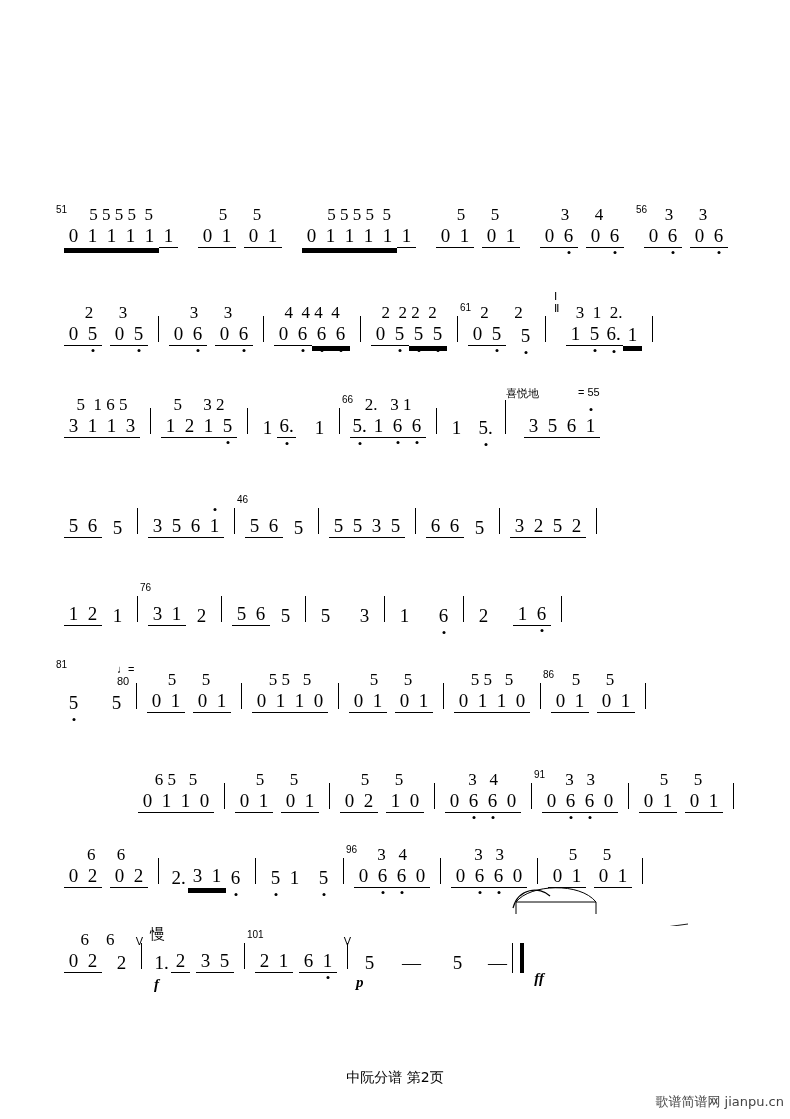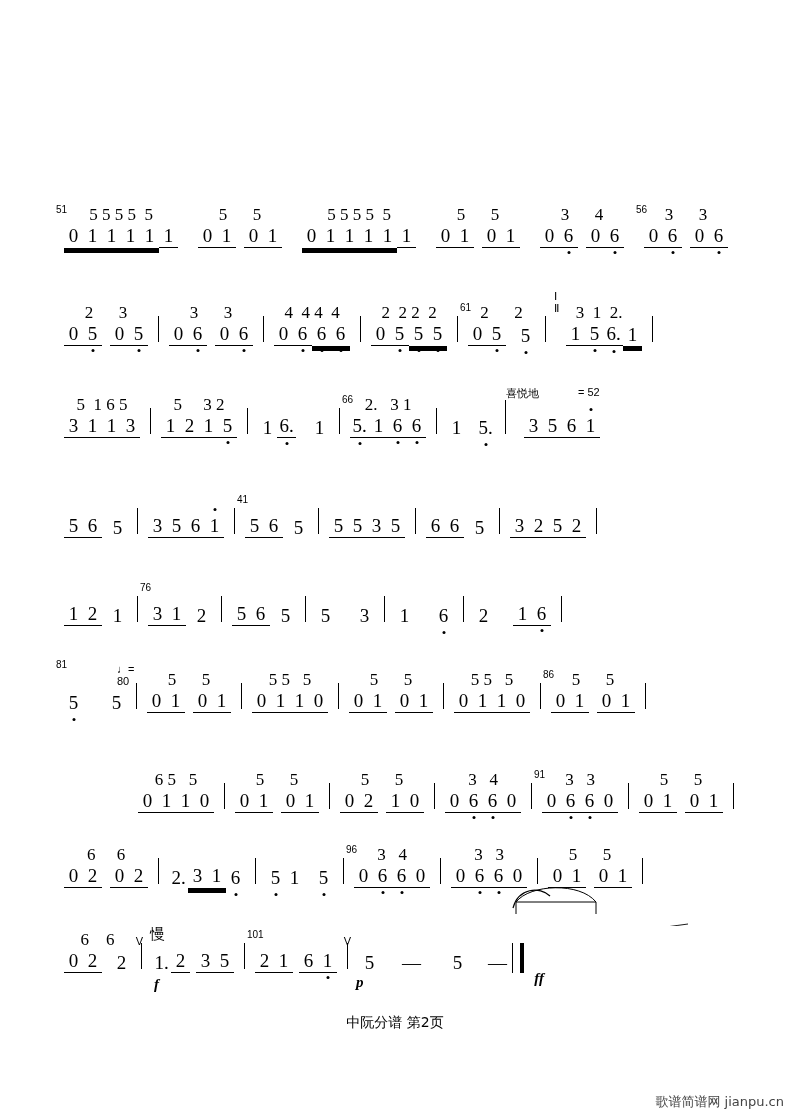--- a/index.html
+++ b/index.html
@@ -76,21 +76,21 @@
     font-size:15px;font-weight:bold;
   }
   .cn{font-family:"DejaVu Sans",sans-serif;}
 
   
   .composer{
     position:absolute;left:0;top:975px;width:790px;text-align:center;
     font-family:"DejaVu Serif",serif;font-size:19px;letter-spacing:2px;
   }
   .pagelabel{
-    position:absolute;left:0;top:1014px;width:790px;text-align:center;
+    position:absolute;left:0;top:1069px;width:790px;text-align:center;
     font-family:"DejaVu Sans",sans-serif;font-size:14px;
   }
   .watermark{
     position:absolute;right:14px;bottom:8px;
     font-family:"DejaVu Sans",sans-serif;font-size:13px;color:#444;text-align:center;
   }
   .finalbar{
     display:inline-block;width:7px;height:30px;
     border-left:1.5px solid #000;border-right:4px solid #000;
     margin-left:4px;
@@ -302,21 +302,21 @@
     </div>
     <div class="bar"></div>
     <div class="measure">
       <span class="note">1</span>
       <span style="width:10px"></span>
       <span class="note dot-under">5.</span>
     </div>
     <div class="bar" style="height:34px;"></div>
     <div class="measure" style="margin-left:8px;">
       <span class="tempo cn" style="top:-30px;left:-14px;">喜悦地</span>
-      <span class="tempo" style="top:-30px;left:58px;">= 52</span>
+      <span class="tempo" style="top:-30px;left:58px;">= 55</span>
       <div class="grp u1">
         <span class="note">3</span>
         <span class="note">5</span>
       </div>
       <div class="grp u1">
         <span class="note">6</span>
         <span class="note dot-over">1</span>
       </div>
     </div>
   </div>
@@ -336,21 +336,21 @@
         <span class="note">3</span>
         <span class="note">5</span>
       </div>
       <div class="grp u1">
         <span class="note">6</span>
         <span class="note dot-over">1</span>
       </div>
     </div>
     <div class="bar"></div>
     <div class="measure">
-      <span class="measure-num">41</span>
+      <span class="measure-num">46</span>
       <div class="grp u1">
         <span class="note">5</span>
         <span class="note">6</span>
       </div>
       <span style="width:6px"></span>
       <span class="note">5</span>
     </div>
     <div class="bar"></div>
     <div class="measure">
       <div class="grp u1">

